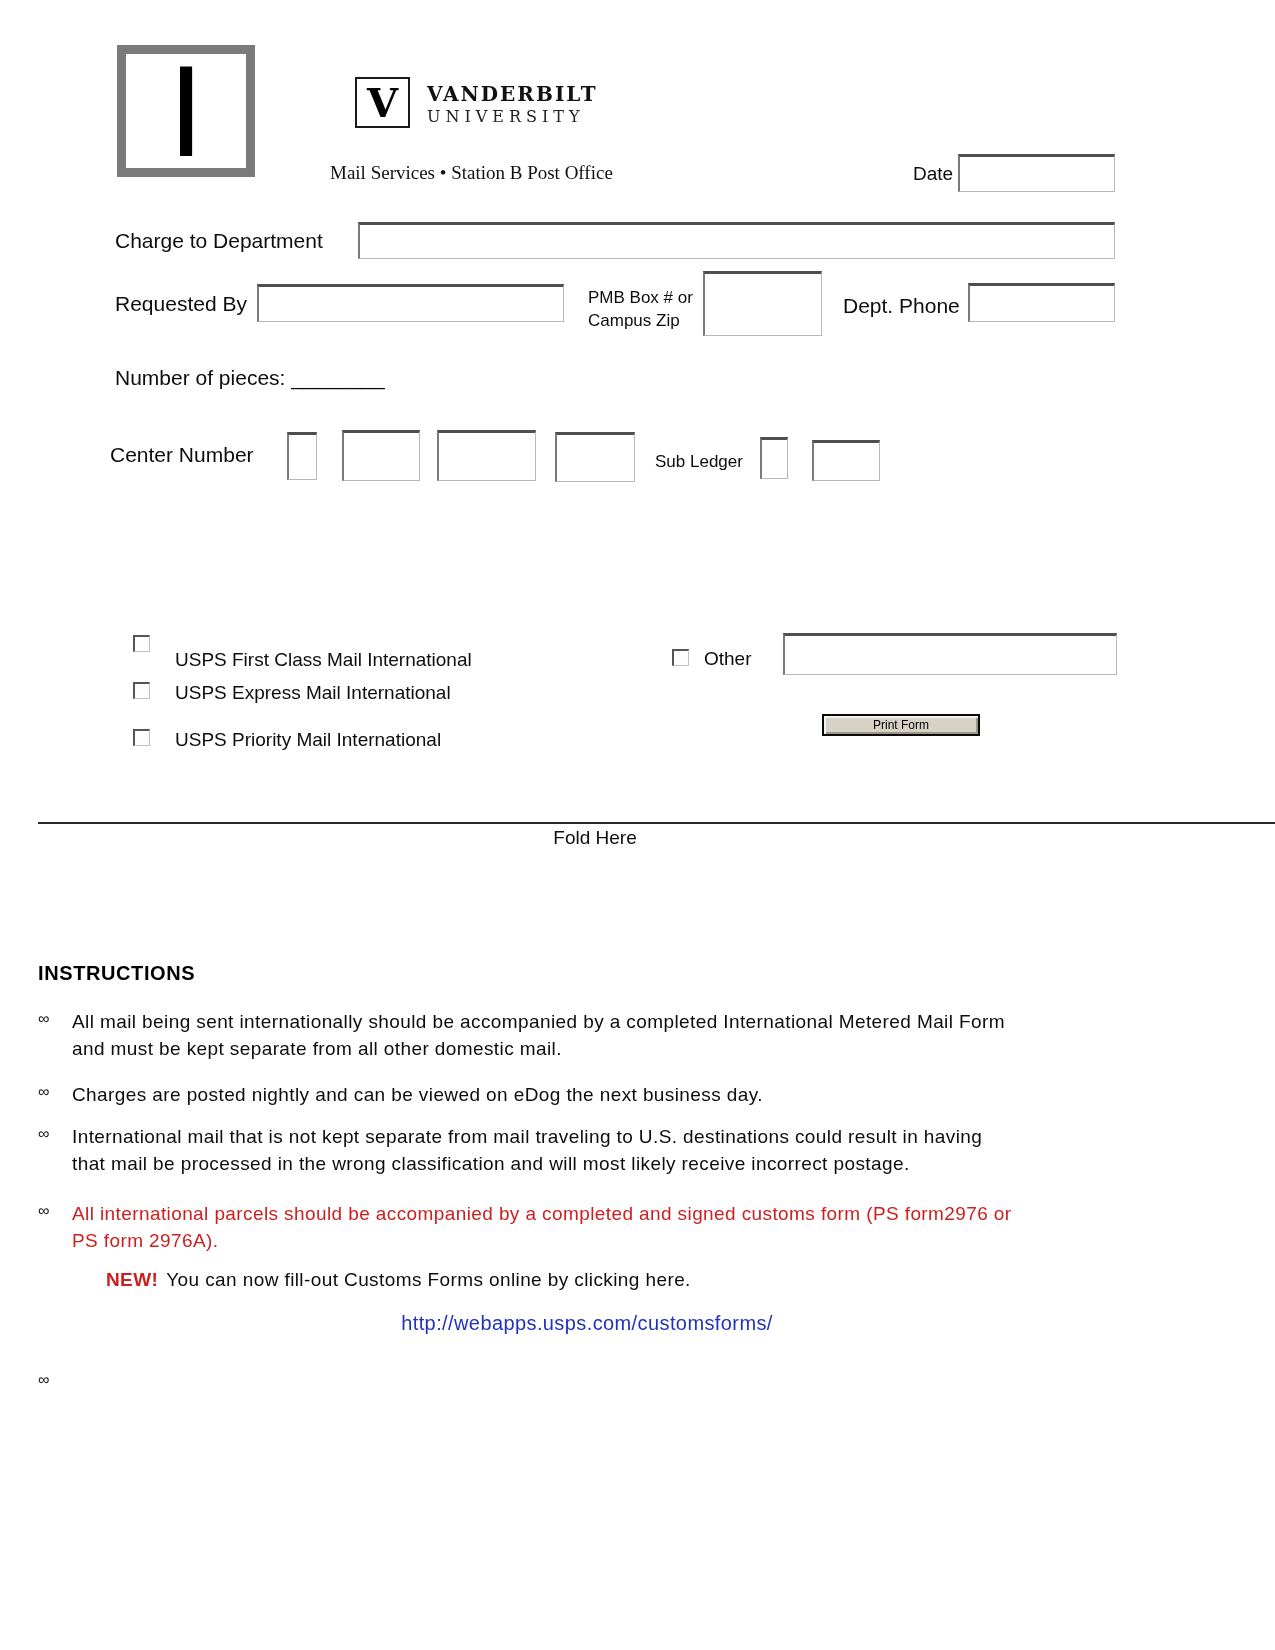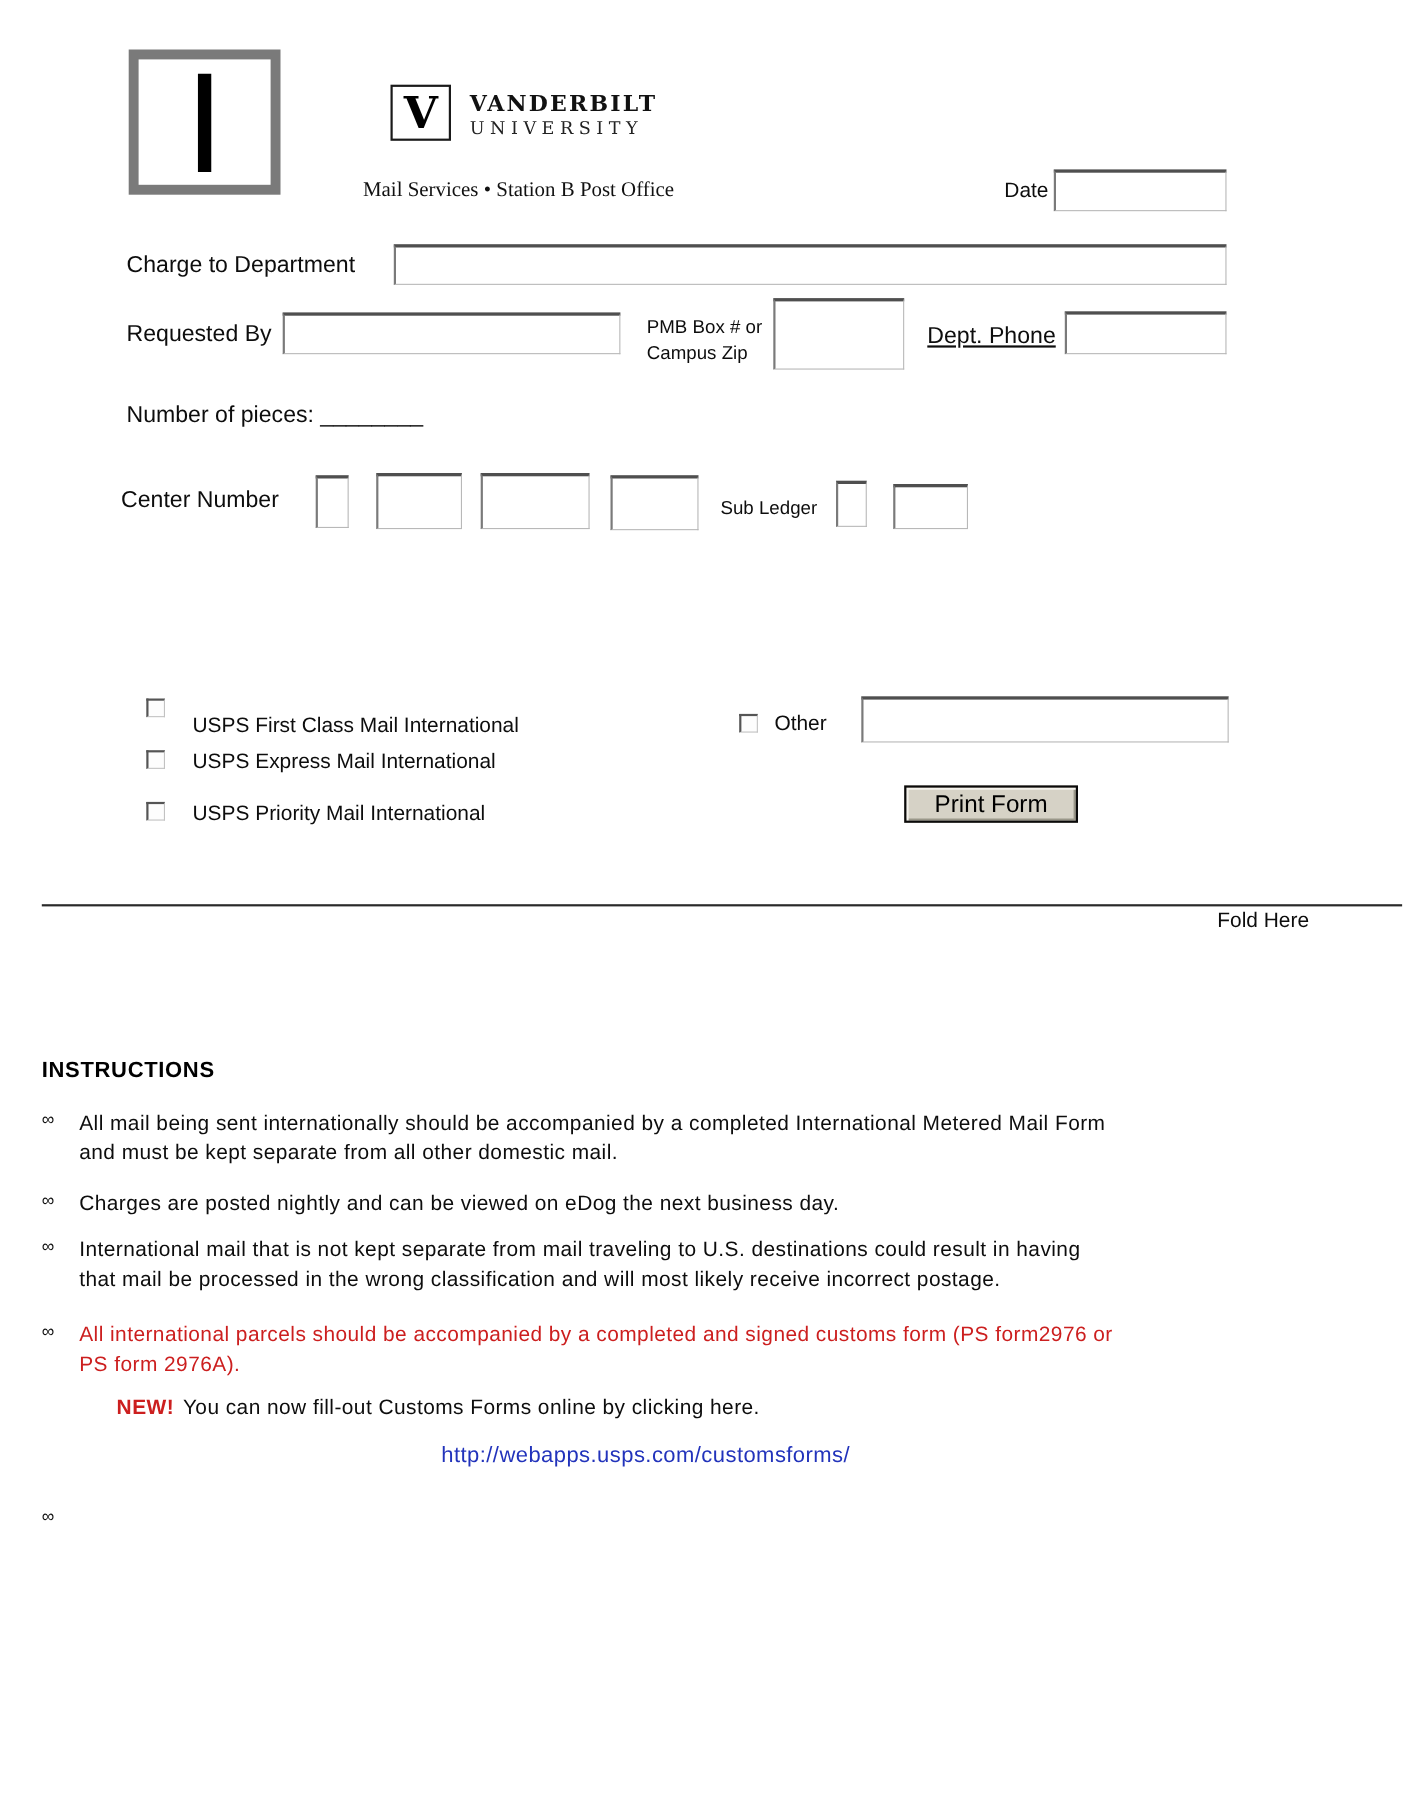--- a/index.html
+++ b/index.html
@@ -46,29 +46,29 @@
     width:17px; height:17px; background:#fdfdfd; box-sizing:border-box;
     border-top:2px solid #555; border-left:2px solid #555;
     border-right:1px solid #c2c2c2; border-bottom:1px solid #c2c2c2;
     cursor:pointer;
   }
   .optlbl { font-size:19px; color:#0d0d0d; }
 
   .boldhead { font-size:19px; font-weight:700; color:#000; }
 
   .printbtn {
-    left:822px; top:714px; width:158px; height:34px;
+    left:822px; top:714px; width:158px; height:22px;
     background:#d6d2c6; border:2px solid #0a0a0a;
     box-shadow: inset 2px 2px 0 #f4f2ec, inset -2px -2px 0 #9a9789;
-    font-family:"Liberation Sans", sans-serif; font-size:22px; color:#000;
+    font-family:"Liberation Sans", sans-serif; font-size:12px; color:#000;
     cursor:pointer;
   }
 
   .foldline { left:38px; top:822px; width:1237px; height:0; border-top:2px solid #2a2a2a; }
-  .foldlbl { left:0px; top:827px; width:1190px; text-align:right; font-size:19px; color:#0d0d0d; }
+  .foldlbl { left:0px; top:827px; width:1190px; text-align:center; font-size:19px; color:#0d0d0d; }
 
   .instr-head { left:38px; top:962px; font-size:20px; font-weight:700; letter-spacing:0.6px; color:#000; }
   .bullet { left:38px; display:flex; width:1180px; }
   .bullet .mark { width:34px; flex:0 0 34px; font-size:16px; color:#111; padding-top:2px; }
   .bullet .btxt { font-size:19px; line-height:27px; letter-spacing:0.4px; color:#0d0d0d; white-space:pre-line; }
   .bullet.red .btxt { color:#cc1f1f; }
 
   .newline { left:106px; top:1269px; font-size:19px; letter-spacing:0.4px; color:#0d0d0d; }
   .newline .newtag { color:#cc1f1f; font-weight:700; margin-right:8px; }
   .linkrow { left:72px; top:1312px; width:1030px; text-align:center; }
@@ -95,21 +95,21 @@
   <input class="abs tbox" style="left: 958px; top: 154px; width: 157px; height: 38px;">
 
   <div class="abs lbl" style="left:115px; top:229px;">Charge to Department</div>
   <input class="abs tbox" style="left: 358px; top: 222px; width: 757px; height: 37px;">
 
   <div class="abs lbl" style="left:115px; top:292px;">Requested By</div>
   <input class="abs tbox" style="left: 257px; top: 284px; width: 307px; height: 38px;">
   <div class="abs lbl-sm" style="left:588px; top:286px;">PMB Box # or
 Campus Zip</div>
   <input class="abs tbox" style="left: 703px; top: 271px; width: 119px; height: 65px;">
-  <div class="abs lbl" style="left:843px; top:294px;text-decoration:underline;">Dept. Phone</div>
+  <div class="abs lbl" style="left:843px; top:294px;">Dept. Phone</div>
   <input class="abs tbox" style="left: 968px; top: 283px; width: 147px; height: 39px;">
 
   <div class="abs lbl" style="left:115px; top:366px;">Number of pieces: ________</div>
 
   <div class="abs lbl" style="left:110px; top:443px;">Center Number</div>
   <input class="abs tbox" style="left: 287px; top: 432px; width: 30px; height: 48px;">
   <input class="abs tbox" style="left: 342px; top: 430px; width: 78px; height: 51px;">
   <input class="abs tbox" style="left: 437px; top: 430px; width: 99px; height: 51px;">
   <input class="abs tbox" style="left: 555px; top: 432px; width: 80px; height: 50px;">
   <div class="abs lbl-sm" style="left:655px; top:450px;">Sub Ledger</div>

